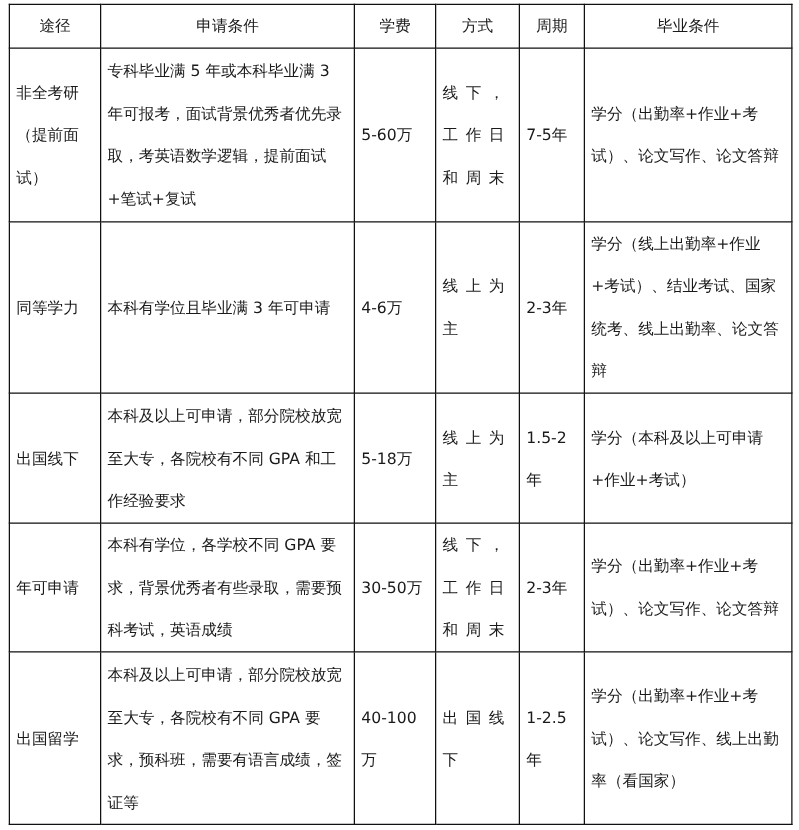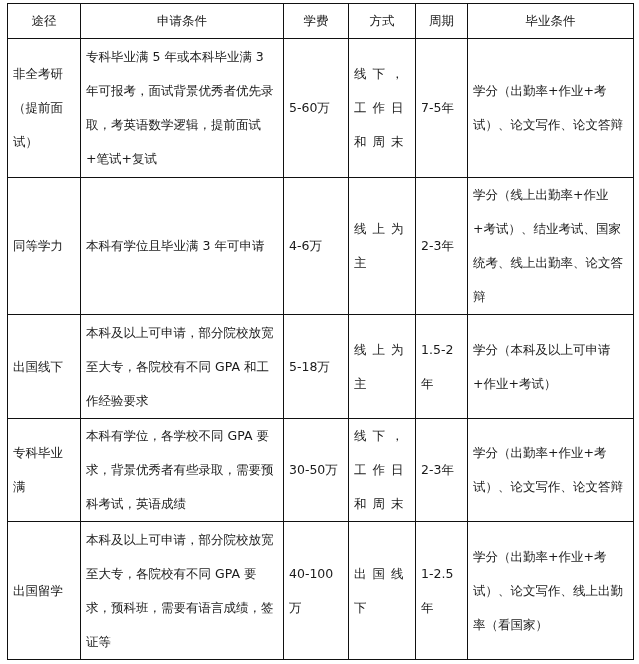--- a/index.html
+++ b/index.html
@@ -54,21 +54,21 @@
     </tr>
     <tr style="height:104px">
       <td>出国线下</td>
       <td>本科及以上可申请，部分院校放宽至大专，各院校有不同 GPA 和工作经验要求</td>
       <td>5-18万</td>
       <td class="c-mode">线上为主</td>
       <td>1.5-2年</td>
       <td>学分（本科及以上可申请+作业+考试）</td>
     </tr>
     <tr style="height:103px">
-      <td>专科毕业满</td>
+      <td>年可申请</td>
       <td>本科有学位，各学校不同 GPA 要求，背景优秀者有些录取，需要预科考试，英语成绩</td>
       <td>30-50万</td>
       <td class="c-mode">线下，工作日和周末</td>
       <td>2-3年</td>
       <td>学分（出勤率+作业+考试）、论文写作、论文答辩</td>
     </tr>
     <tr style="height:138px">
       <td>出国留学</td>
       <td>本科及以上可申请，部分院校放宽至大专，各院校有不同 GPA 要求，预科班，需要有语言成绩，签证等</td>
       <td>40-100万</td>

